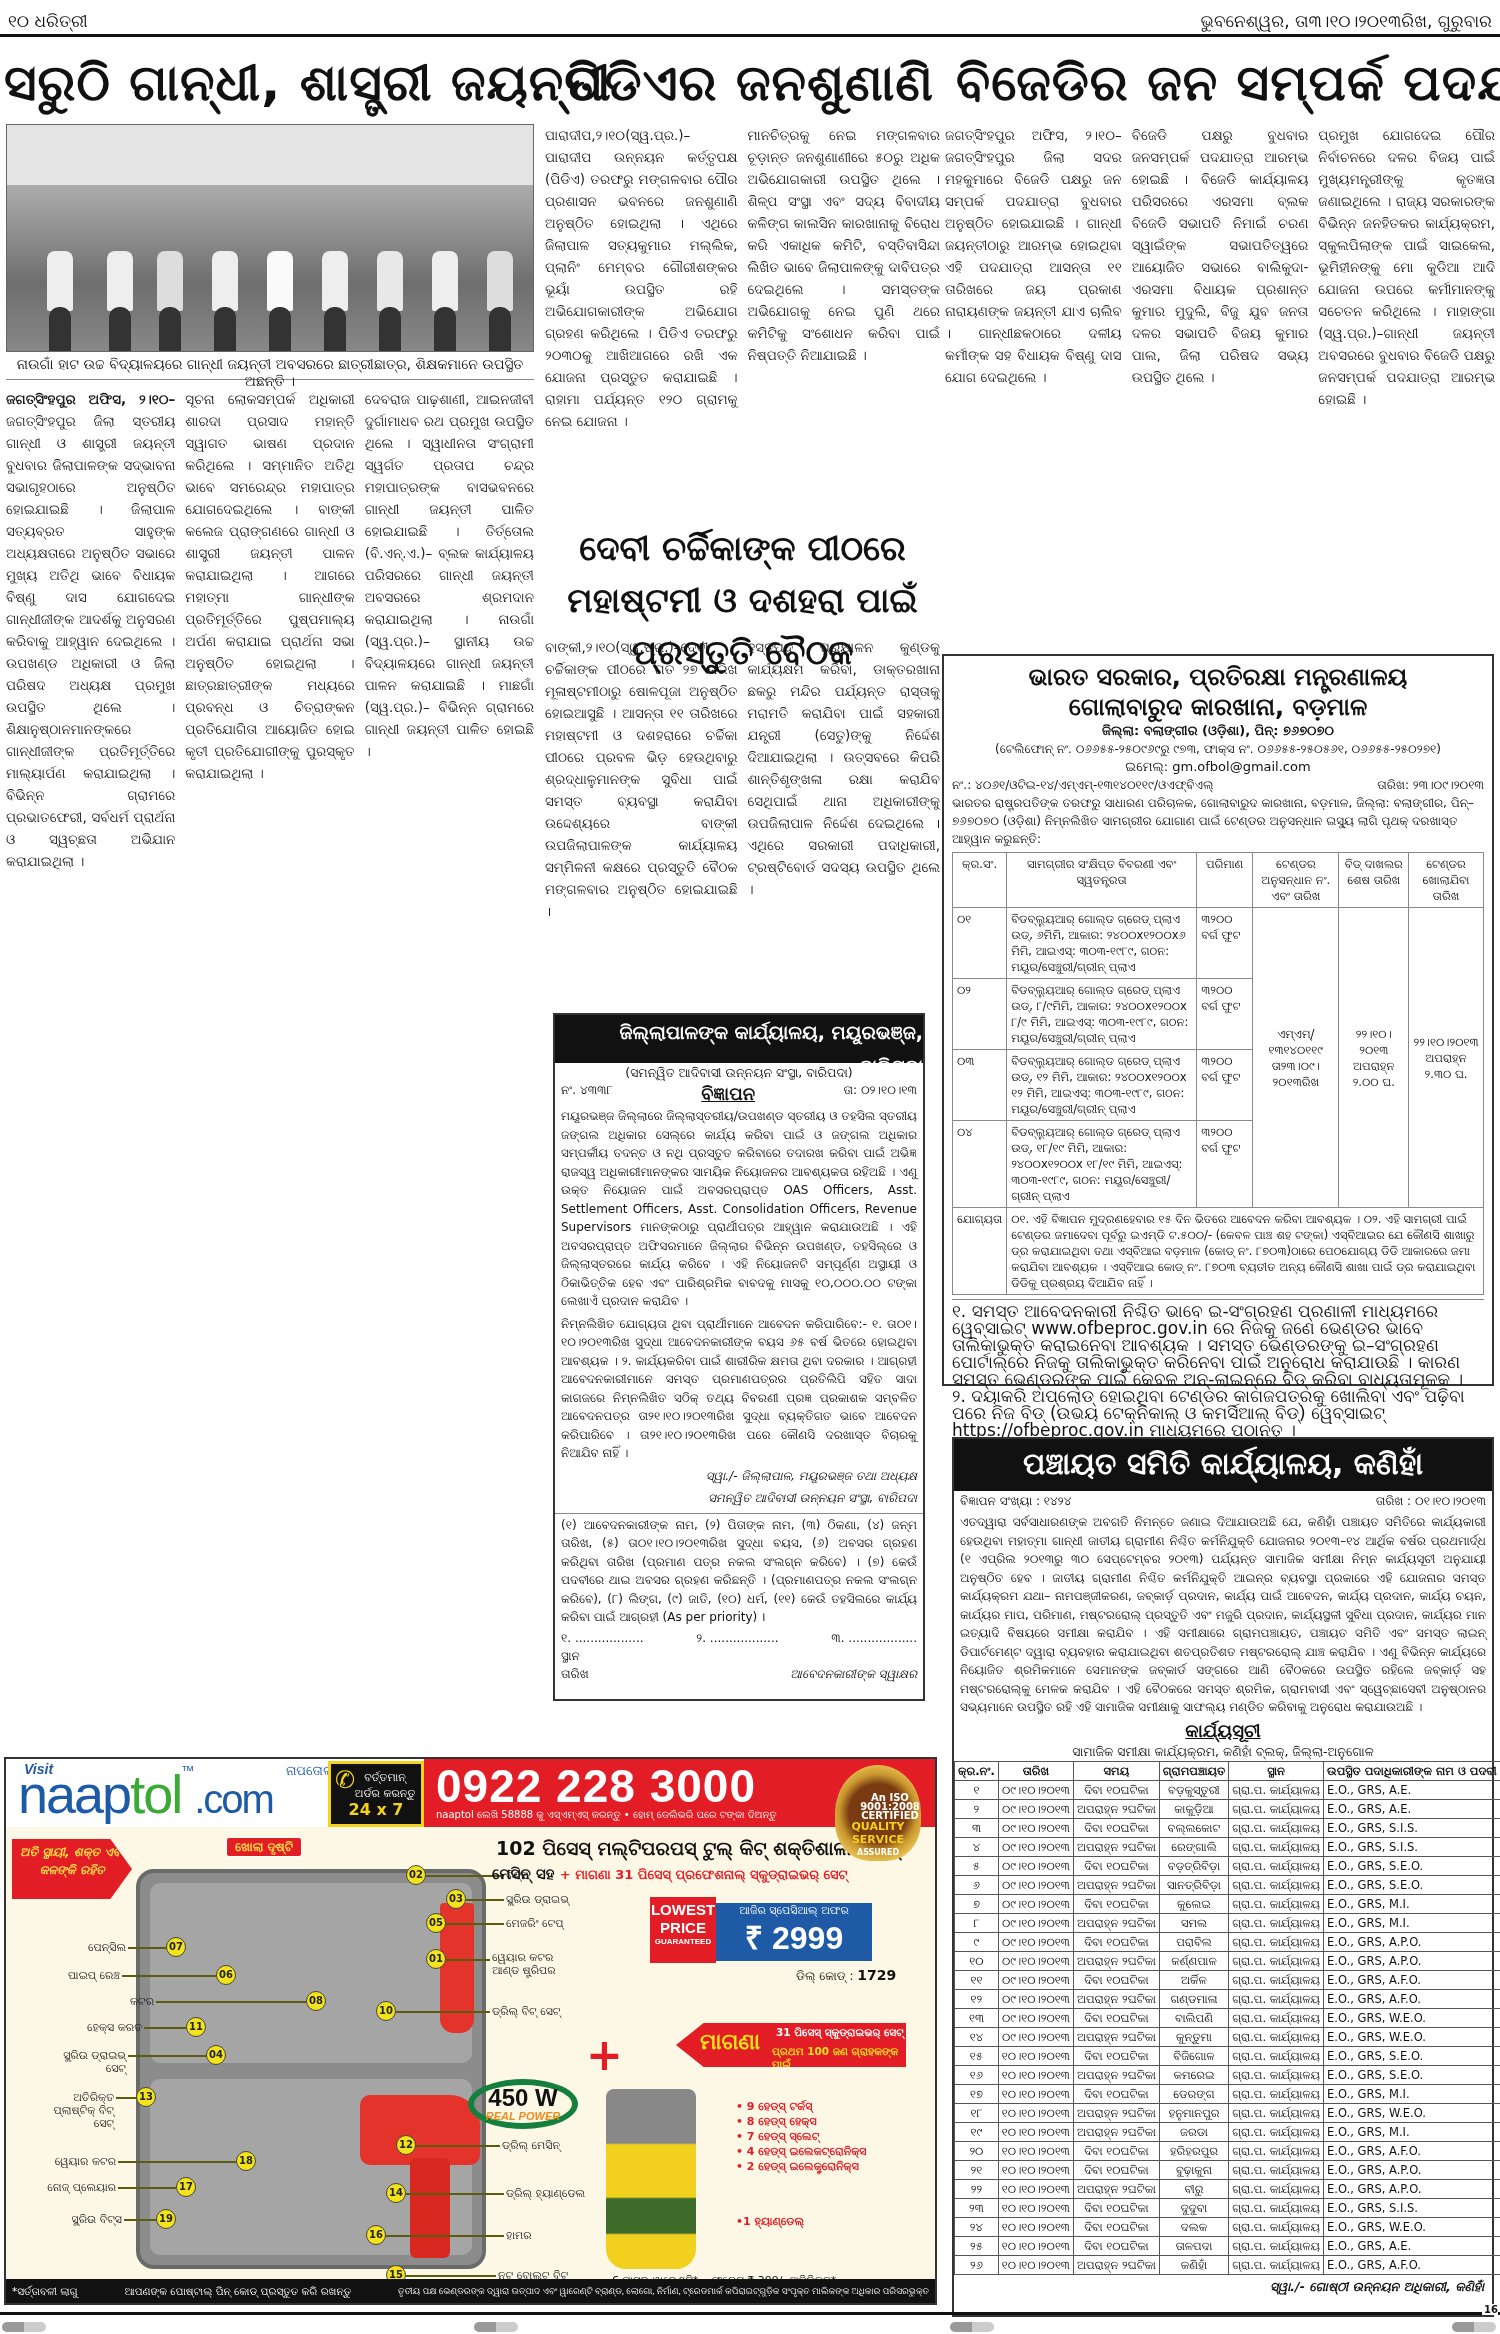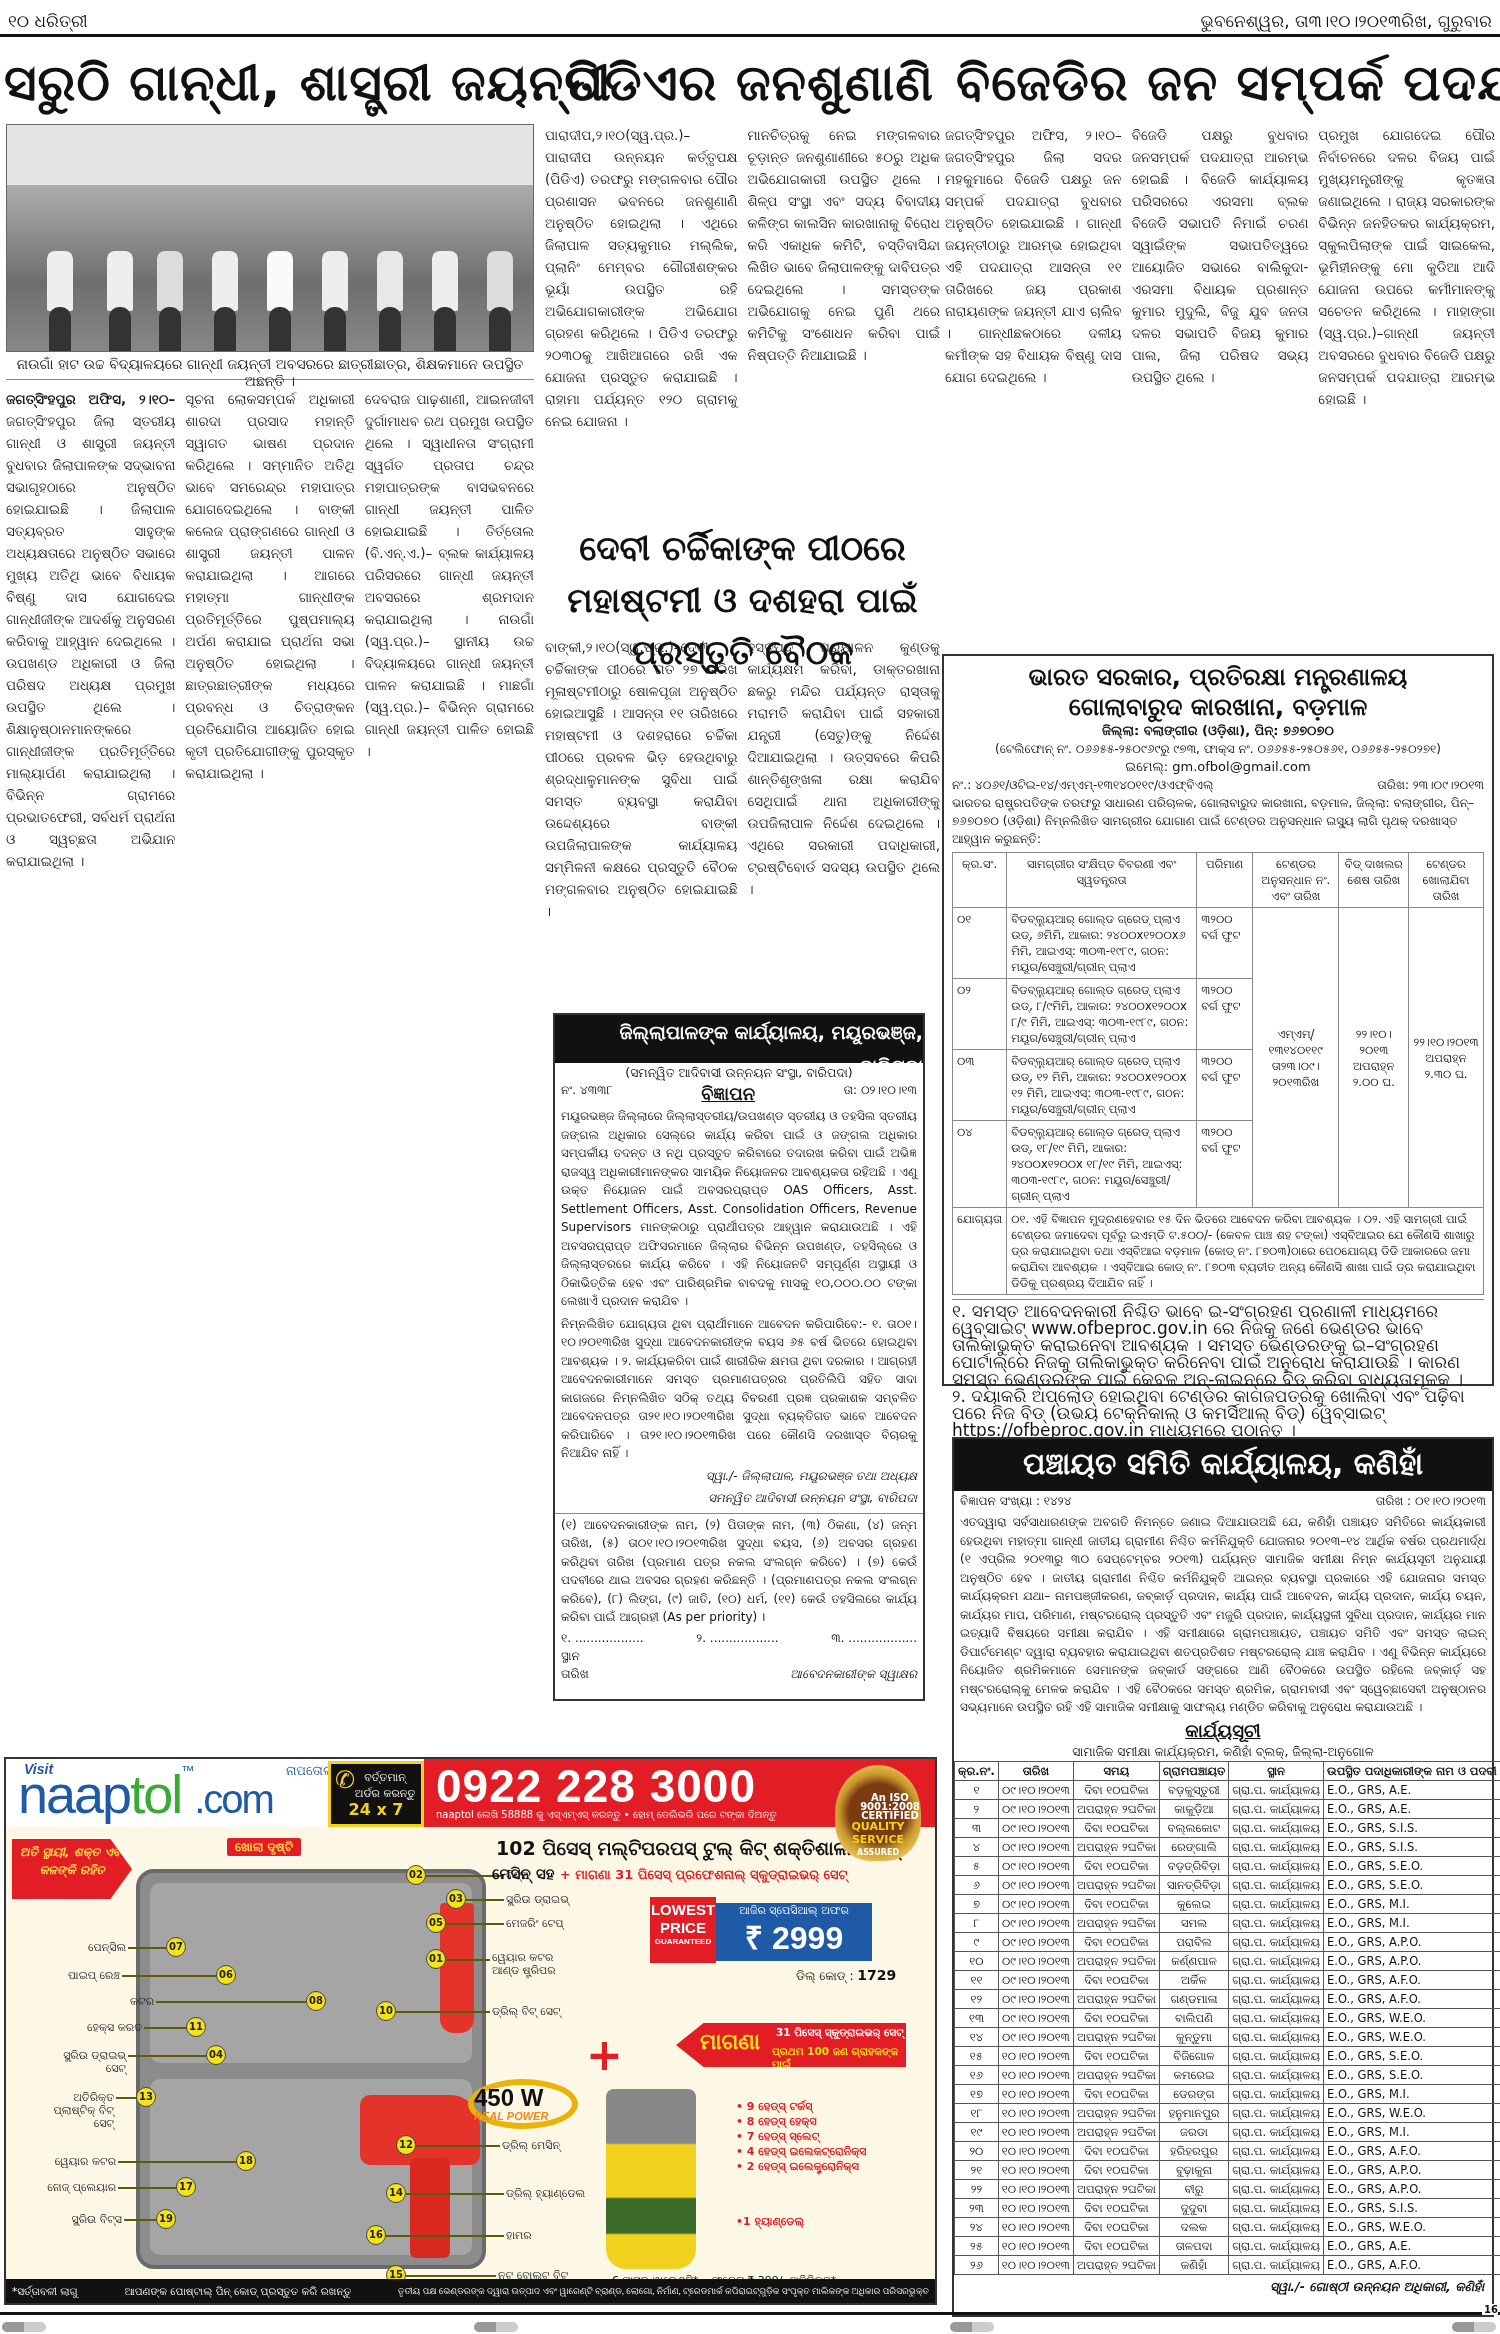--- a/index.html
+++ b/index.html
@@ -81,21 +81,21 @@
   .np-case { position: absolute; left: 130px; top: 40px; width: 350px; height: 400px; background: #8c8c8c; border-radius: 18px; border: 4px solid #6a6a6a; }
   .np-case-top { position: absolute; left: 10px; top: 10px; right: 10px; height: 180px; background: #a5a5a5; border-radius: 10px; }
   .np-case-bot { position: absolute; left: 10px; top: 206px; right: 10px; bottom: 10px; background: #a5a5a5; border-radius: 10px; }
   .np-drill { position: absolute; left: 220px; top: 222px; width: 120px; height: 70px; background: #e4332a; border-radius: 10px 30px 10px 10px; }
   .np-drill-handle { position: absolute; left: 270px; top: 285px; width: 40px; height: 100px; background: #d8281f; border-radius: 6px; }
   .np-pliers { position: absolute; left: 300px; top: 30px; width: 34px; height: 130px; background: #e4332a; border-radius: 4px 4px 14px 14px; }
   .np-kholai { position: absolute; left: 220px; top: 8px; background: #e31d25; color: #fde047; font-size: 12px; font-weight: bold; padding: 2px 8px; border-radius: 3px; border: 1px solid #fff; }
   .np-label { position: absolute; font-size: 11px; line-height: 13px; color: #222; }
   .np-num { position: absolute; width: 20px; height: 20px; border-radius: 50%; background: #f4e319; border: 1px solid #444; font-size: 10px; font-weight: bold; text-align: center; line-height: 18px; color: #222; }
   .np-leader { position: absolute; height: 2px; background: #5c5c10; }
-  .np-power { position: absolute; left: 462px; top: 250px; width: 110px; height: 50px; border-radius: 50%; border: 6px solid #eab308; color: #111; font-weight: bold; font-size: 24px; line-height: 26px; font-family: "Liberation Sans", sans-serif; }
+  .np-power { position: absolute; left: 462px; top: 250px; width: 110px; height: 50px; border-radius: 50%; border: 6px solid #15803d; color: #111; text-align: center; font-weight: bold; font-size: 24px; line-height: 26px; font-family: "Liberation Sans", sans-serif; }
   .np-power small { display: block; font-size: 11px; color: #f08a1b; font-style: italic; line-height: 10px; }
   .np-title1 { position: absolute; left: 490px; top: 8px; font-size: 19px; font-weight: bold; color: #111; }
   .np-title2 { position: absolute; left: 486px; top: 36px; font-size: 15px; font-weight: bold; color: #111; }
   .np-title2 .red { color: #e31d25; font-size: 13px; }
   .np-lowest { position: absolute; left: 644px; top: 68px; width: 66px; height: 66px; background: #e31d25; color: #fff; font-family: "Liberation Sans", sans-serif; font-weight: bold; text-align: center; font-size: 15px; line-height: 18px; padding-top: 4px; }
   .np-lowest small { font-size: 8px; display: block; line-height: 10px; }
   .np-price { position: absolute; left: 710px; top: 74px; width: 156px; height: 58px; background: #1f5aa6; color: #fff; text-align: center; }
   .np-price .lbl { font-size: 11px; line-height: 16px; }
   .np-price .amt { font-size: 32px; font-weight: bold; line-height: 38px; font-family: "Liberation Sans", sans-serif; }
   .np-deal { position: absolute; left: 790px; top: 138px; font-size: 12px; }

